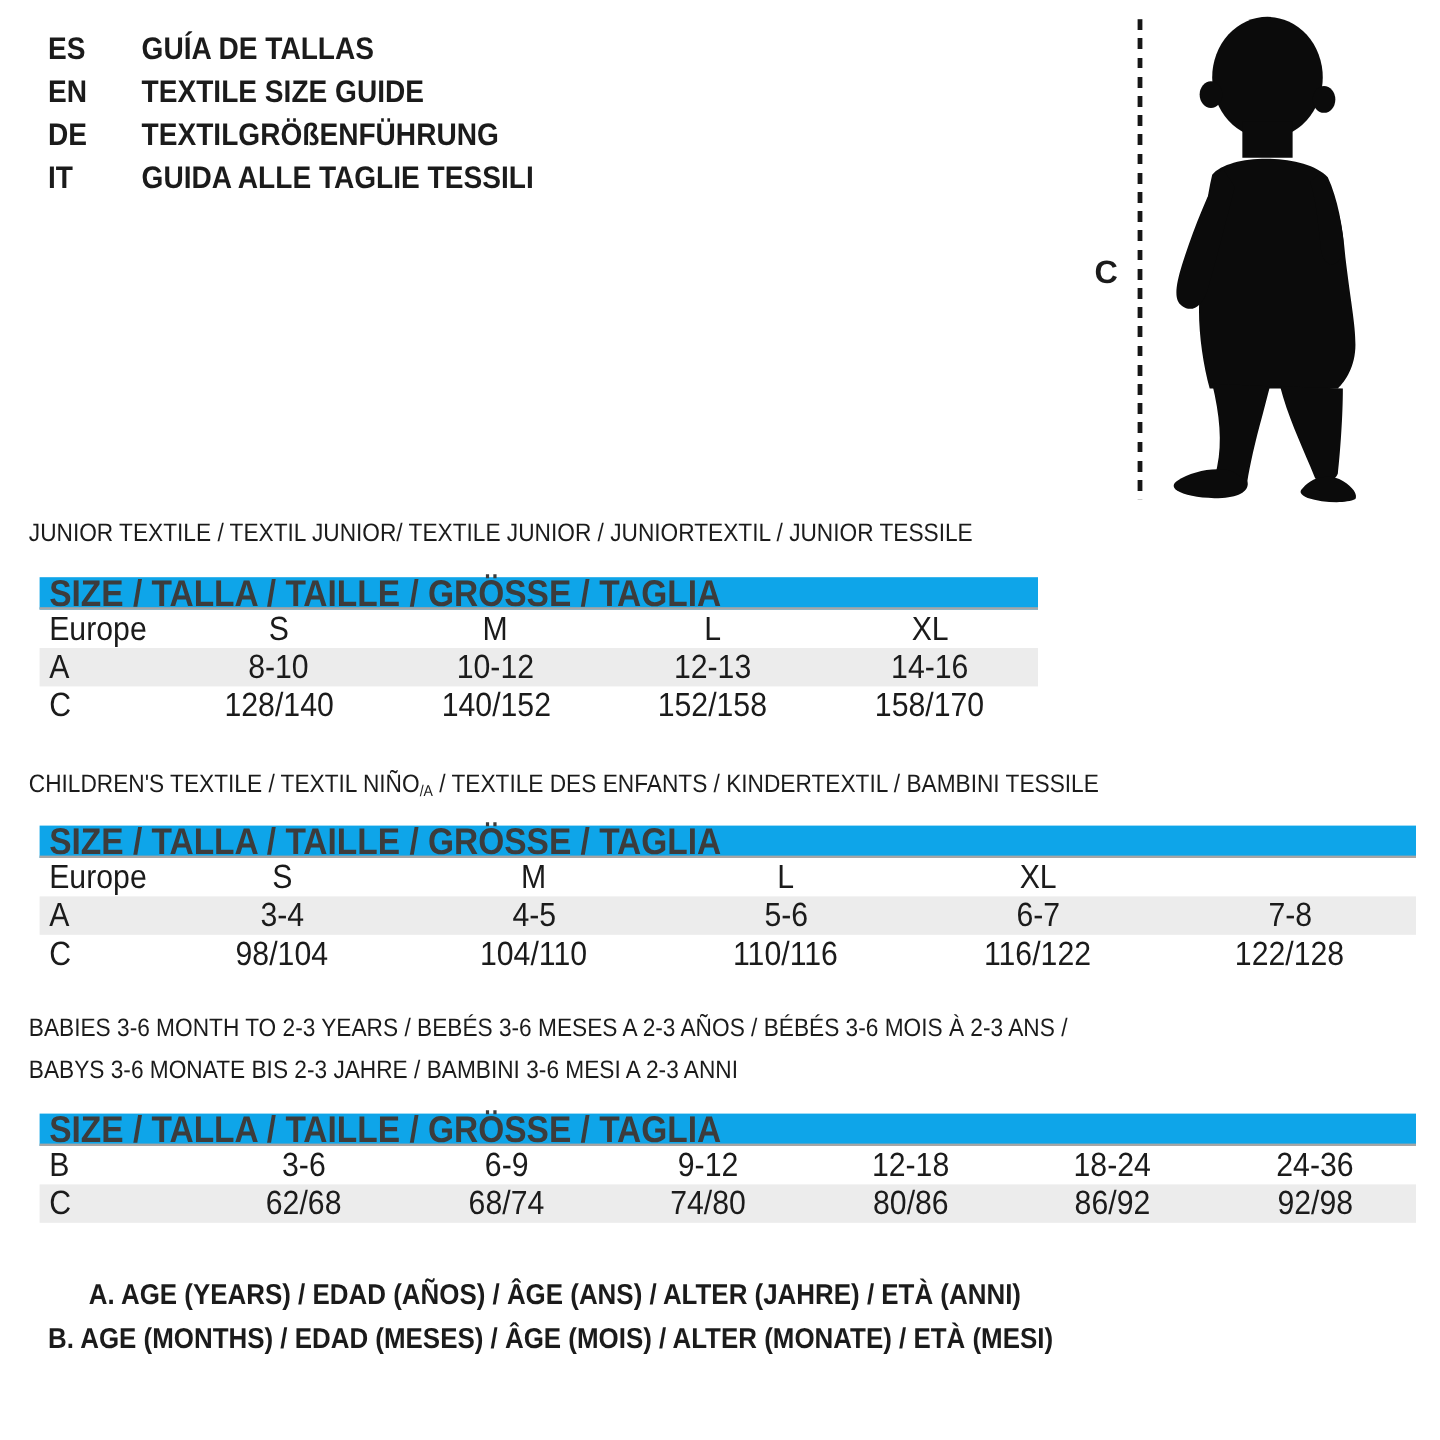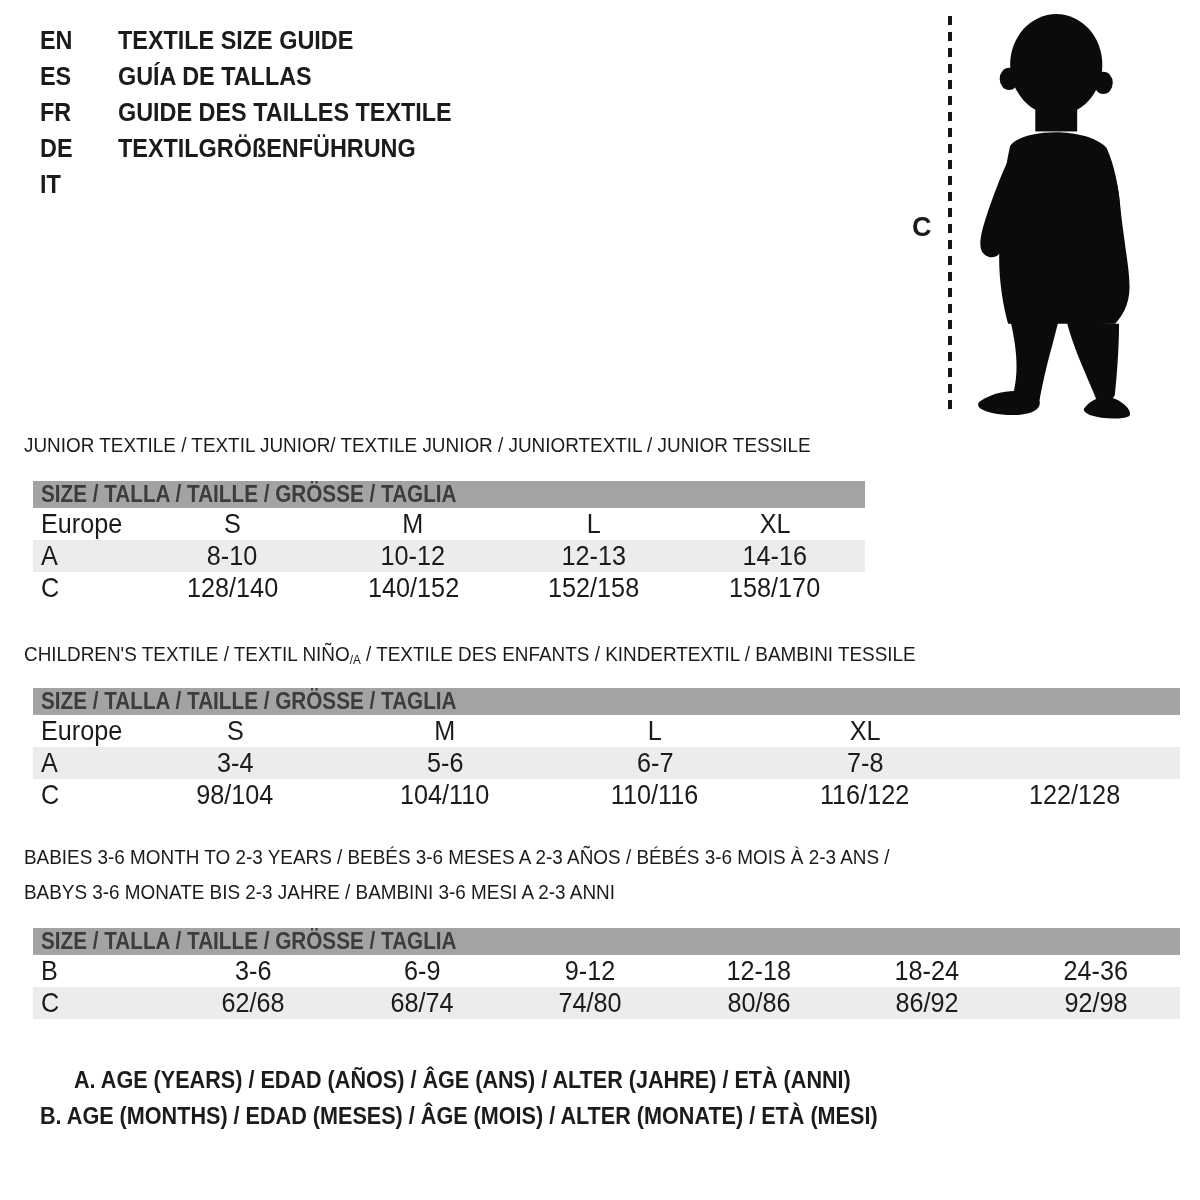--- a/index.html
+++ b/index.html
@@ -32,55 +32,52 @@
   #heading-children { top: 639px; }
   #heading-babies   { top: 842px; }
   .subscr { font-size: 0.62em; vertical-align: -0.25em; }
 
   
   .size-table { position: absolute; left: 33px; }
   #table-junior   { top: 481px; width: 832px;  --labelw: 109px; }
   #table-children { top: 688px; width: 1147px; --labelw: 97px;  }
   #table-babies   { top: 928px; width: 1147px; --labelw: 136px; }
   .size-bar {
-    height: 27px; background: #a3a3a3; border-bottom: 2px solid #a6a6a6;
-    font-weight: 700; font-size: 23px; line-height: 27px; color: #3c3c3c;
+    height: 27px; background: #0ea5e9; border-bottom: 2px solid #a6a6a6;
+    font-weight: 700; font-size: 31px; line-height: 27px; color: #3c3c3c;
     padding-left: 8px; box-sizing: border-box;
   }
   .trow { display: grid; height: 32px; align-items: center; font-size: 28px; }
   .trow.shaded { background: #ececec; }
   .tcell-label { padding-left: 8px; }
   .tcell { text-align: center; }
 
   
   #legend { position: absolute; left: 40px; top: 1062px; }
   .legend-line { height: 36px; line-height: 36px; font-weight: 700; font-size: 24px; text-align: center; }
 </style>
 </head>
 <body>
 
 <div id="languages">
     <div class="lang-row">
-      <span class="lang-code"><span class="cond">EN</span></span>
-      <span class="lang-title"><span class="cond">TEXTILE SIZE GUIDE</span></span>
-    </div>
-    <div class="lang-row">
       <span class="lang-code"><span class="cond">ES</span></span>
       <span class="lang-title"><span class="cond">GUÍA DE TALLAS</span></span>
     </div>
     <div class="lang-row">
-      <span class="lang-code"><span class="cond">FR</span></span>
-      <span class="lang-title"><span class="cond">GUIDE DES TAILLES TEXTILE</span></span>
+      <span class="lang-code"><span class="cond">EN</span></span>
+      <span class="lang-title"><span class="cond">TEXTILE SIZE GUIDE</span></span>
     </div>
     <div class="lang-row">
       <span class="lang-code"><span class="cond">DE</span></span>
       <span class="lang-title"><span class="cond">TEXTILGRÖßENFÜHRUNG</span></span>
     </div>
     <div class="lang-row">
       <span class="lang-code"><span class="cond">IT</span></span>
+      <span class="lang-title"><span class="cond">GUIDA ALLE TAGLIE TESSILI</span></span>
     </div>
   </div>
 
 <div id="measure-line"></div>
 <div id="measure-label">C</div>
 <svg id="toddler" viewBox="0 0 170 405" preserveAspectRatio="none" aria-hidden="true">
   <g fill="#0b0b0b">
     <ellipse cx="90" cy="52" rx="44" ry="50"></ellipse>
     <ellipse cx="45" cy="66" rx="9" ry="11"></ellipse>
     <ellipse cx="135" cy="70" rx="9" ry="11"></ellipse>
@@ -138,20 +135,21 @@
       <div class="trow" style="grid-template-columns: var(--labelw) repeat(5, 1fr);">
         <div class="tcell-label"><span class="cond">Europe</span></div>
         <div class="tcell"><span class="cond-c">S</span></div>
         <div class="tcell"><span class="cond-c">M</span></div>
         <div class="tcell"><span class="cond-c">L</span></div>
         <div class="tcell"><span class="cond-c">XL</span></div>
       </div>
       <div class="trow shaded" style="grid-template-columns: var(--labelw) repeat(5, 1fr);">
         <div class="tcell-label"><span class="cond">A</span></div>
         <div class="tcell"><span class="cond-c">3-4</span></div>
+        <div class="tcell"><span class="cond-c">4-5</span></div>
         <div class="tcell"><span class="cond-c">5-6</span></div>
         <div class="tcell"><span class="cond-c">6-7</span></div>
         <div class="tcell"><span class="cond-c">7-8</span></div>
       </div>
       <div class="trow" style="grid-template-columns: var(--labelw) repeat(5, 1fr);">
         <div class="tcell-label"><span class="cond">C</span></div>
         <div class="tcell"><span class="cond-c">98/104</span></div>
         <div class="tcell"><span class="cond-c">104/110</span></div>
         <div class="tcell"><span class="cond-c">110/116</span></div>
         <div class="tcell"><span class="cond-c">116/122</span></div>

